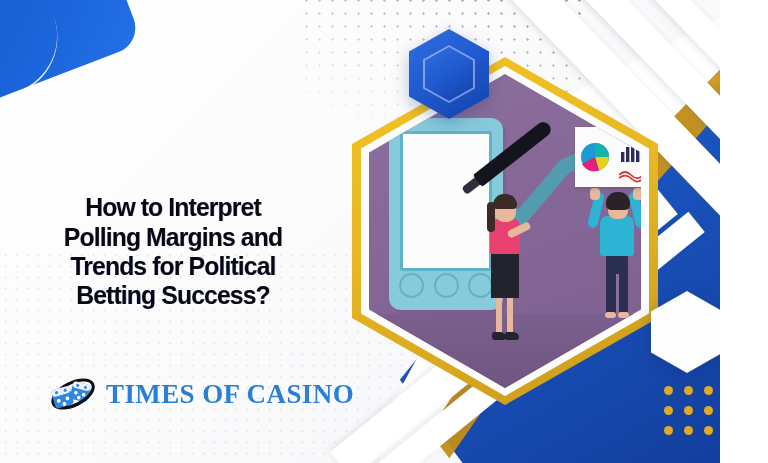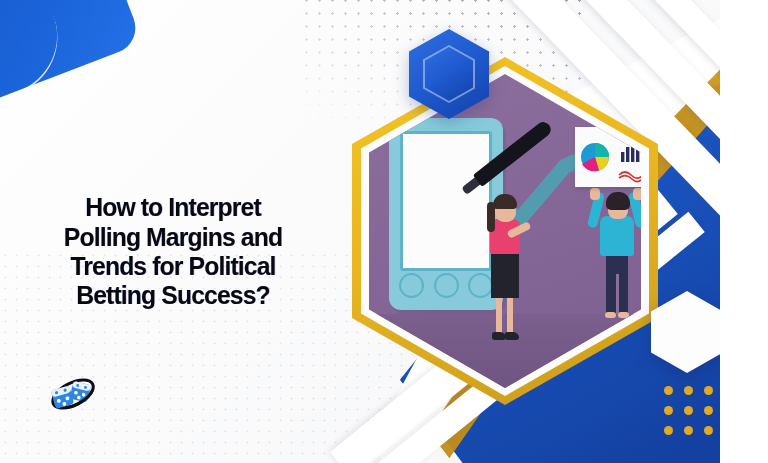--- a/index.html
+++ b/index.html
@@ -372,15 +372,16 @@
         <rect x="26" y="12" width="18" height="18" rx="3.5" fill="#2f86e0"></rect>
         <rect x="26" y="12" width="18" height="6.5" rx="3.5" fill="#ffffff" opacity=".9"></rect>
         <circle cx="31" cy="23" r="1.8" fill="#ffffff"></circle>
         <circle cx="39" cy="23" r="1.8" fill="#ffffff"></circle>
         <circle cx="35" cy="27" r="1.8" fill="#ffffff"></circle>
         <circle cx="31" cy="15.5" r="1.5" fill="#2f86e0"></circle>
         <circle cx="39" cy="15.5" r="1.5" fill="#2f86e0"></circle>
       </g>
       <ellipse cx="28" cy="23" rx="22" ry="11" fill="none" stroke="#101014" stroke-width="3" stroke-dasharray="34 120" stroke-dashoffset="-6" transform="rotate(-27 28 23)"></ellipse>
     </svg>
+    <span class="logo-text">TIMES OF CASINO</span>
   </div>
 
 </div>
 
 </body></html>

